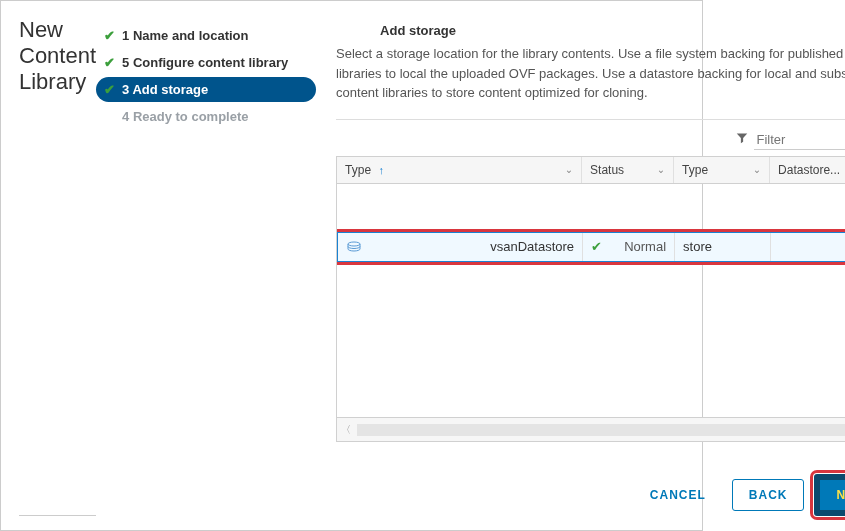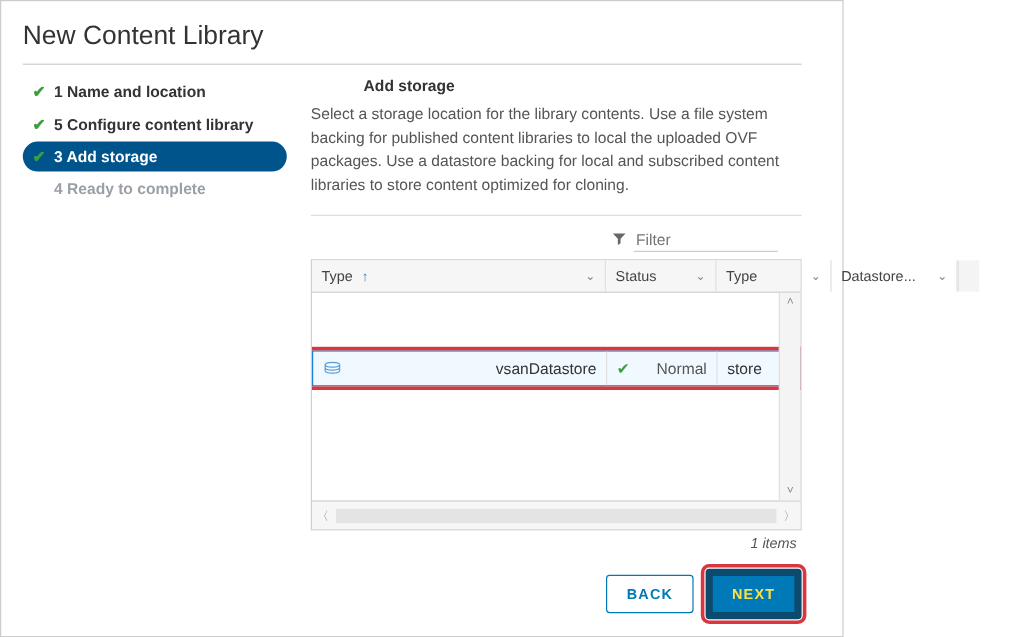--- a/index.html
+++ b/index.html
@@ -1,20 +1,20 @@
 <!DOCTYPE html>
 <html><head>
 <meta charset="utf-8">
 <style>
   * { box-sizing: border-box; margin: 0; padding: 0; }
   html, body { width: 845px; height: 531px; font-family: Arial, Helvetica, sans-serif; font-size: 13px; color: #333; }
   .window {
     width: 703px; height: 531px; background: #fff;
     border: 1px solid #ccc; padding: 12px 34px 14px 18px;
-    display: flex; flex-direction: column;
+    display: flex; flex-direction: row;
   }
   .title {
     font-size: 22px; font-weight: 400; color: #333; padding: 4px 0 10px 0;
     border-bottom: 1px solid #ccc;
   }
   .body {
     display: flex; flex: 1; margin-top: 10px; min-height: 0;
   }
   
   .sidebar { width: 220px; flex-shrink: 0; }
@@ -203,18 +203,19 @@
           <div class="hbar">
             <span class="arrow">〈</span>
             <div class="track"></div>
             <span class="arrow">〉</span>
           </div>
         </div>
       </div>
       <div class="items-count">1 items</div>
 
       <div class="footer">
+        <button class="btn cancel">CANCEL</button>
         <button class="btn back">BACK</button>
         <button class="btn next">NEXT</button>
       </div>
     </div>
   </div>
 </div>
 
 </body></html>

